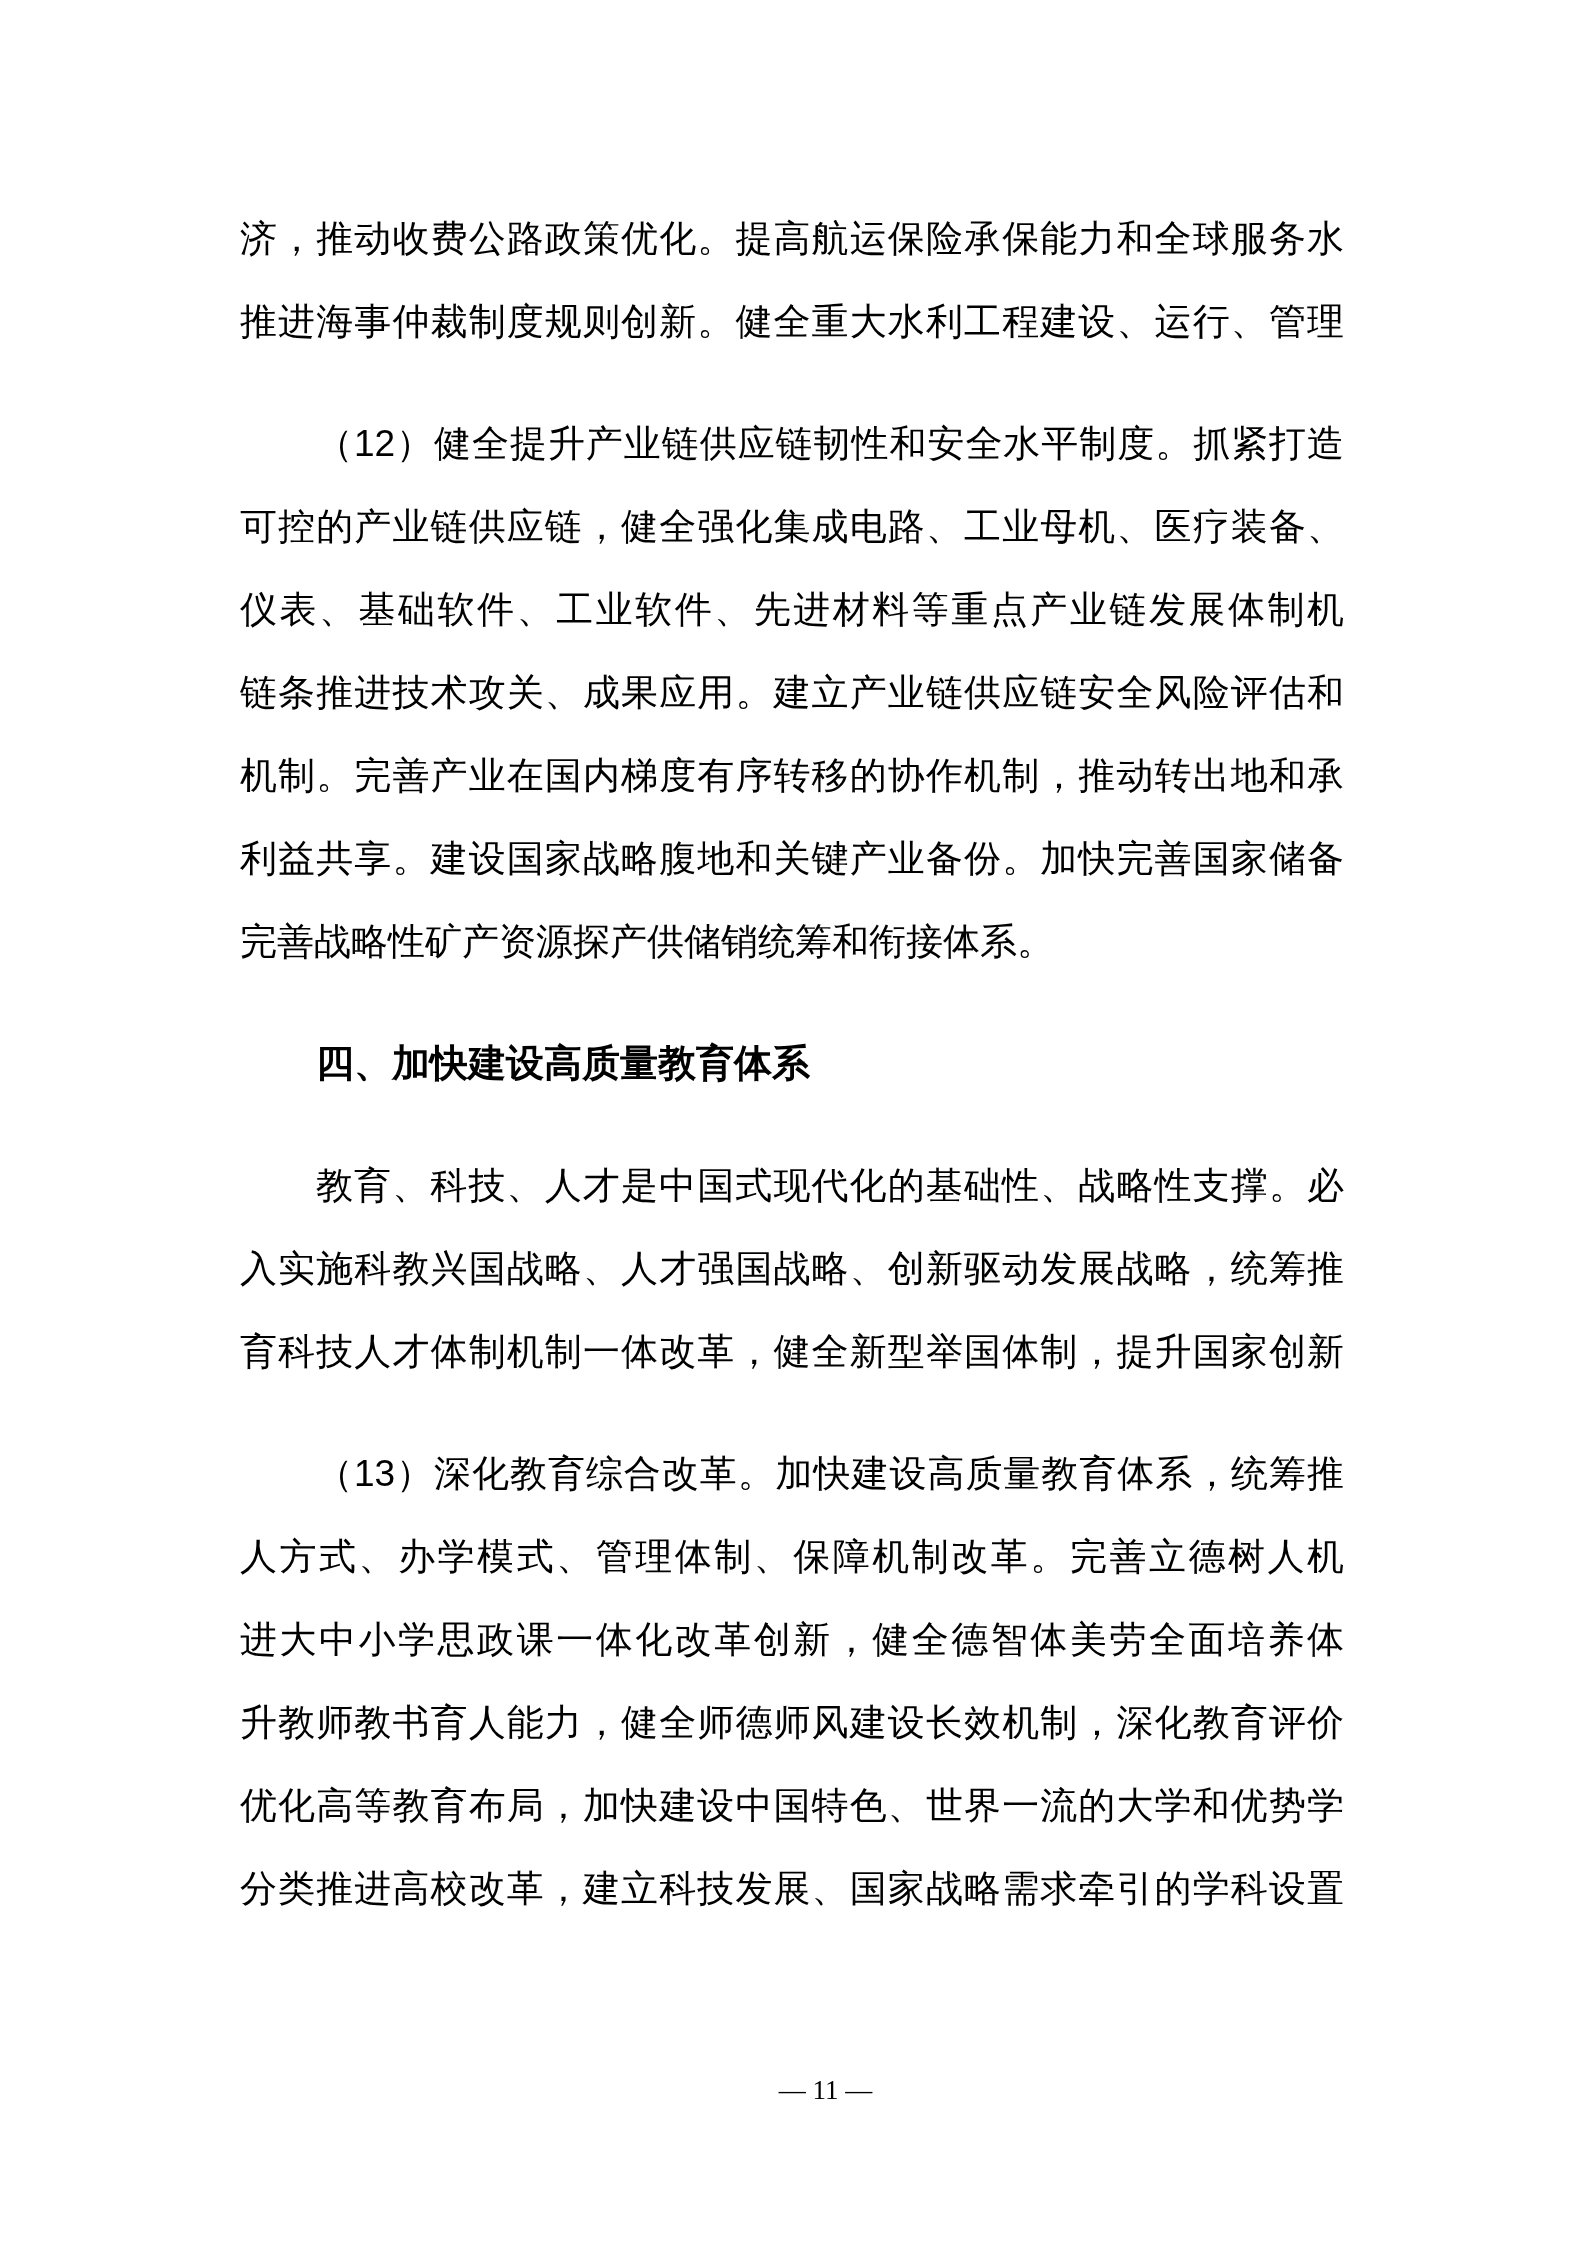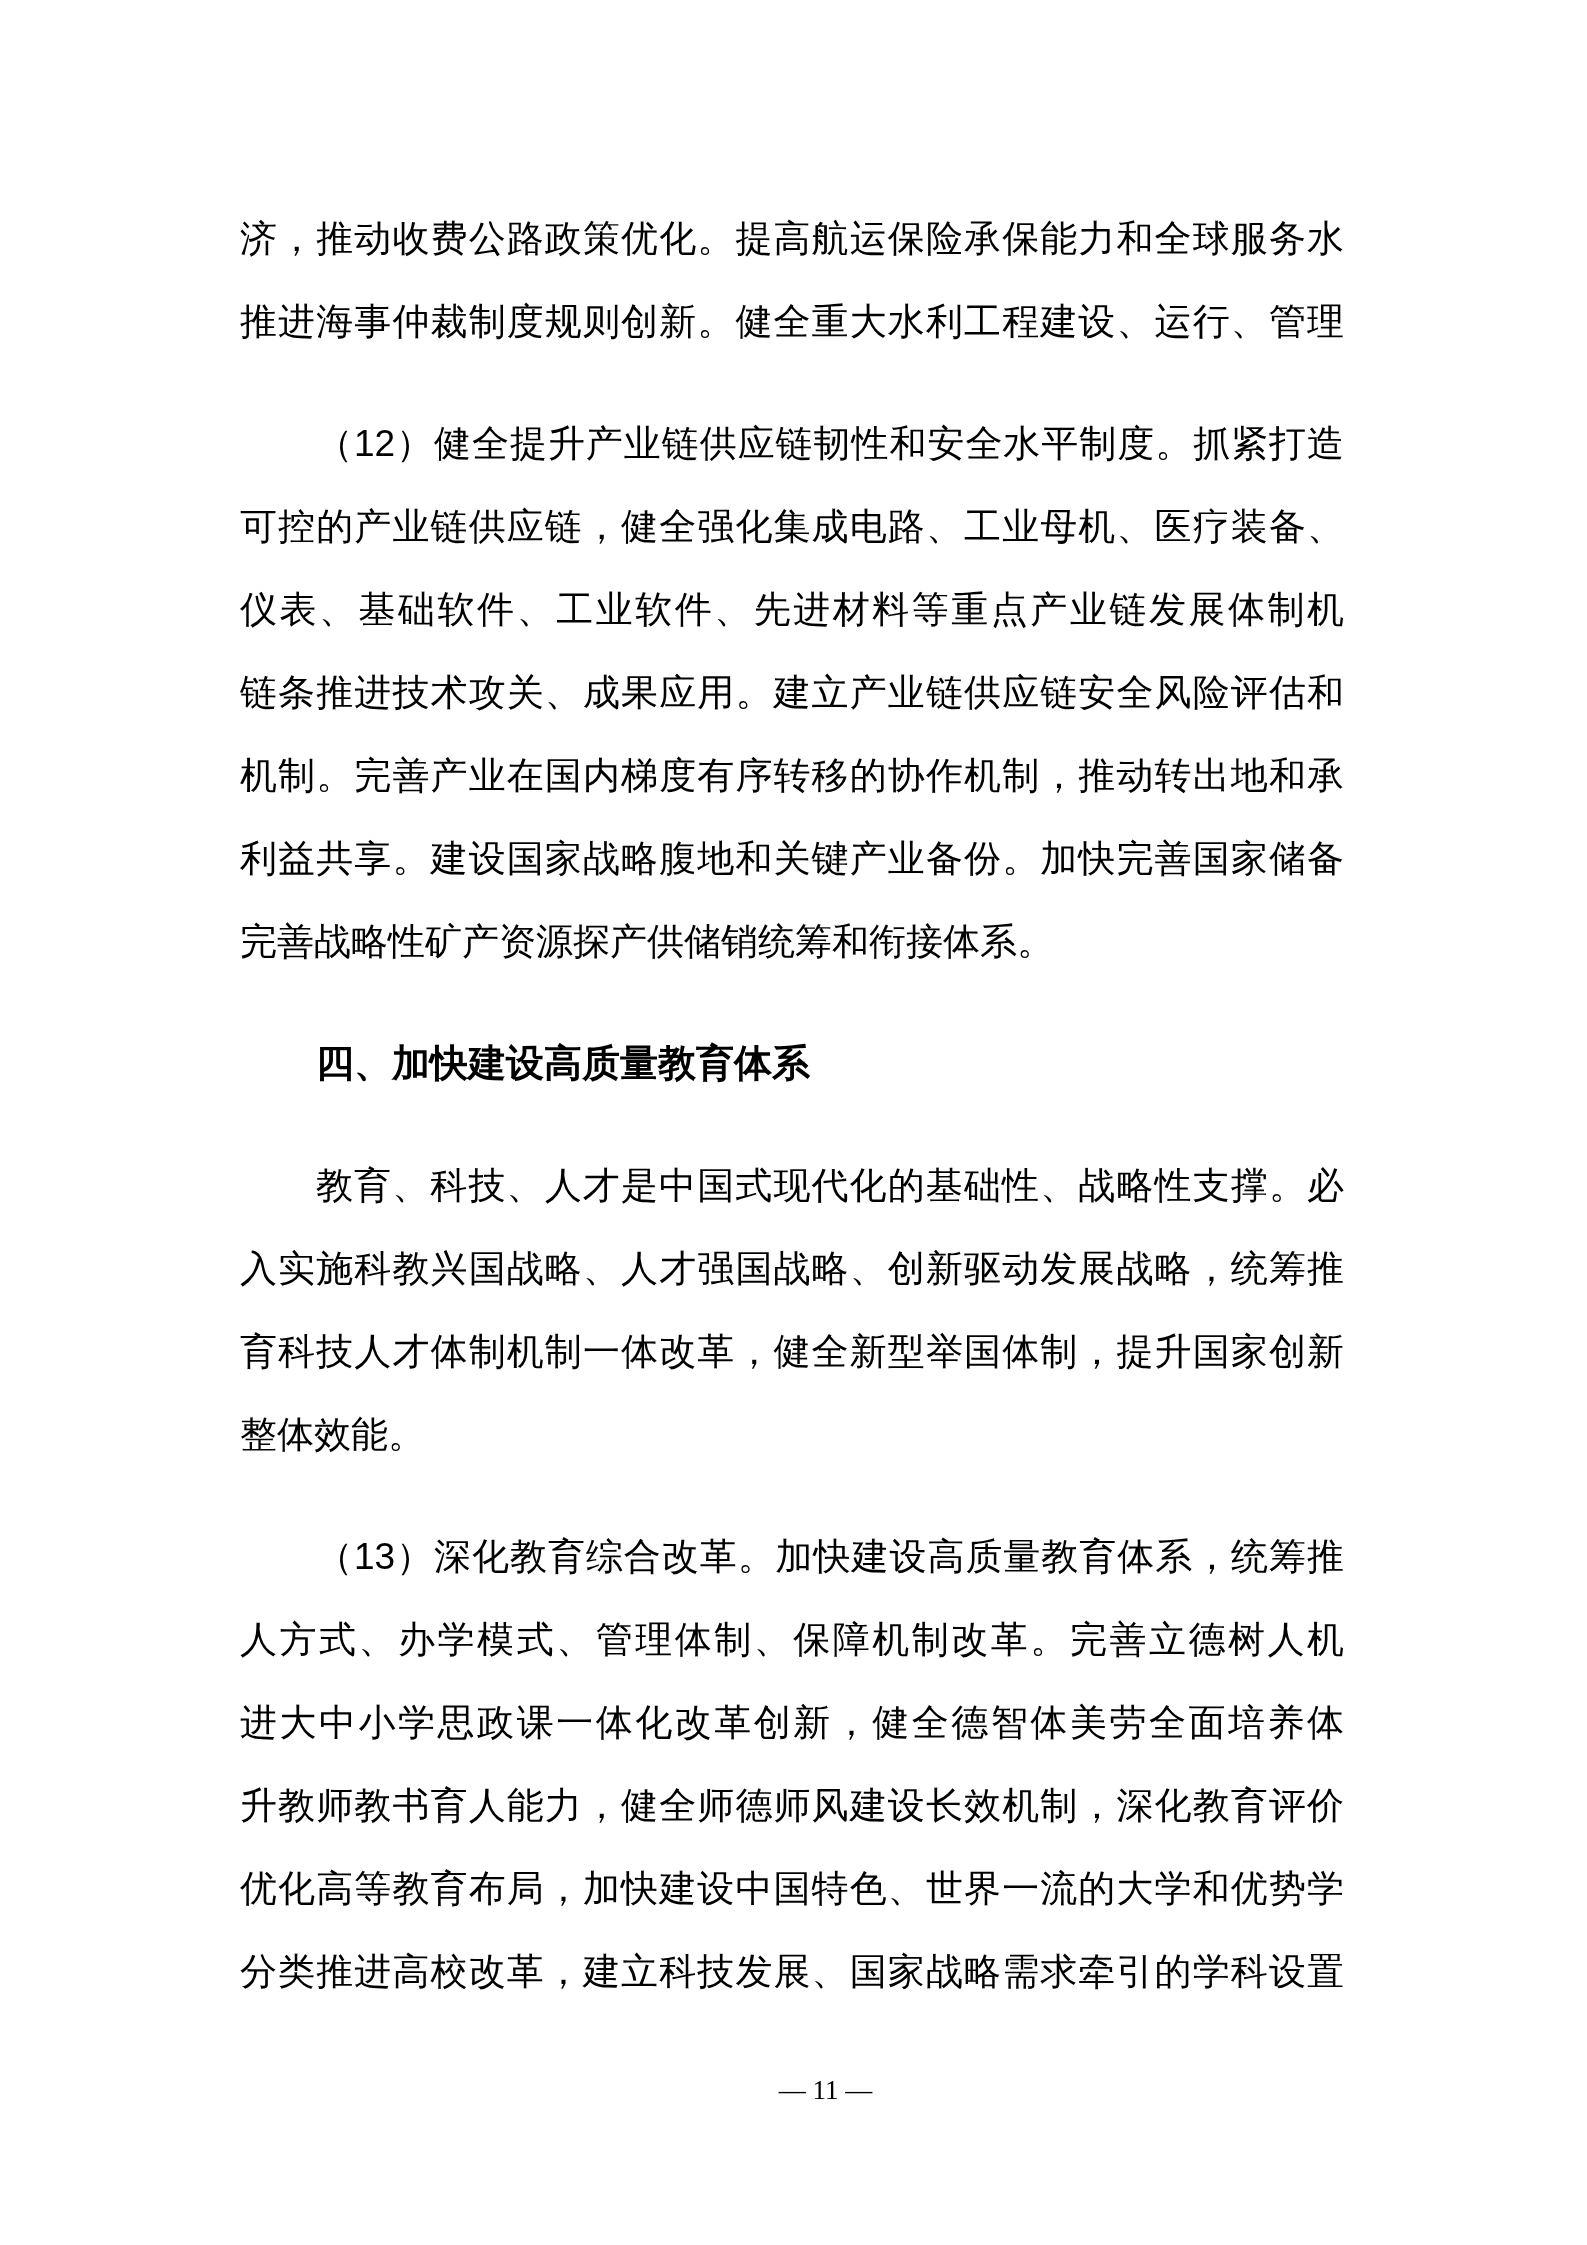--- a/index.html
+++ b/index.html
@@ -87,21 +87,20 @@
       <div class="line">利益共享。建设国家战略腹地和关键产业备份。加快完善国家储备体系。</div>
       <div class="line end">完善战略性矿产资源探产供储销统筹和衔接体系。</div>
     </div>
 
     <div class="heading">四、加快建设高质量教育体系</div>
 
     <div class="block">
       <div class="line indent">教育、科技、人才是中国式现代化的基础性、战略性支撑。必须深</div>
       <div class="line">入实施科教兴国战略、人才强国战略、创新驱动发展战略，统筹推进教</div>
       <div class="line">育科技人才体制机制一体改革，健全新型举国体制，提升国家创新体系</div>
-      <div class="line end">整体效能。</div>
     </div>
 
     <div class="block">
       <div class="line indent">（13）深化教育综合改革。加快建设高质量教育体系，统筹推进育</div>
       <div class="line">人方式、办学模式、管理体制、保障机制改革。完善立德树人机制，推</div>
       <div class="line">进大中小学思政课一体化改革创新，健全德智体美劳全面培养体系，提</div>
       <div class="line">升教师教书育人能力，健全师德师风建设长效机制，深化教育评价改革。</div>
       <div class="line">优化高等教育布局，加快建设中国特色、世界一流的大学和优势学科。</div>
       <div class="line">分类推进高校改革，建立科技发展、国家战略需求牵引的学科设置调整</div>
     </div>

